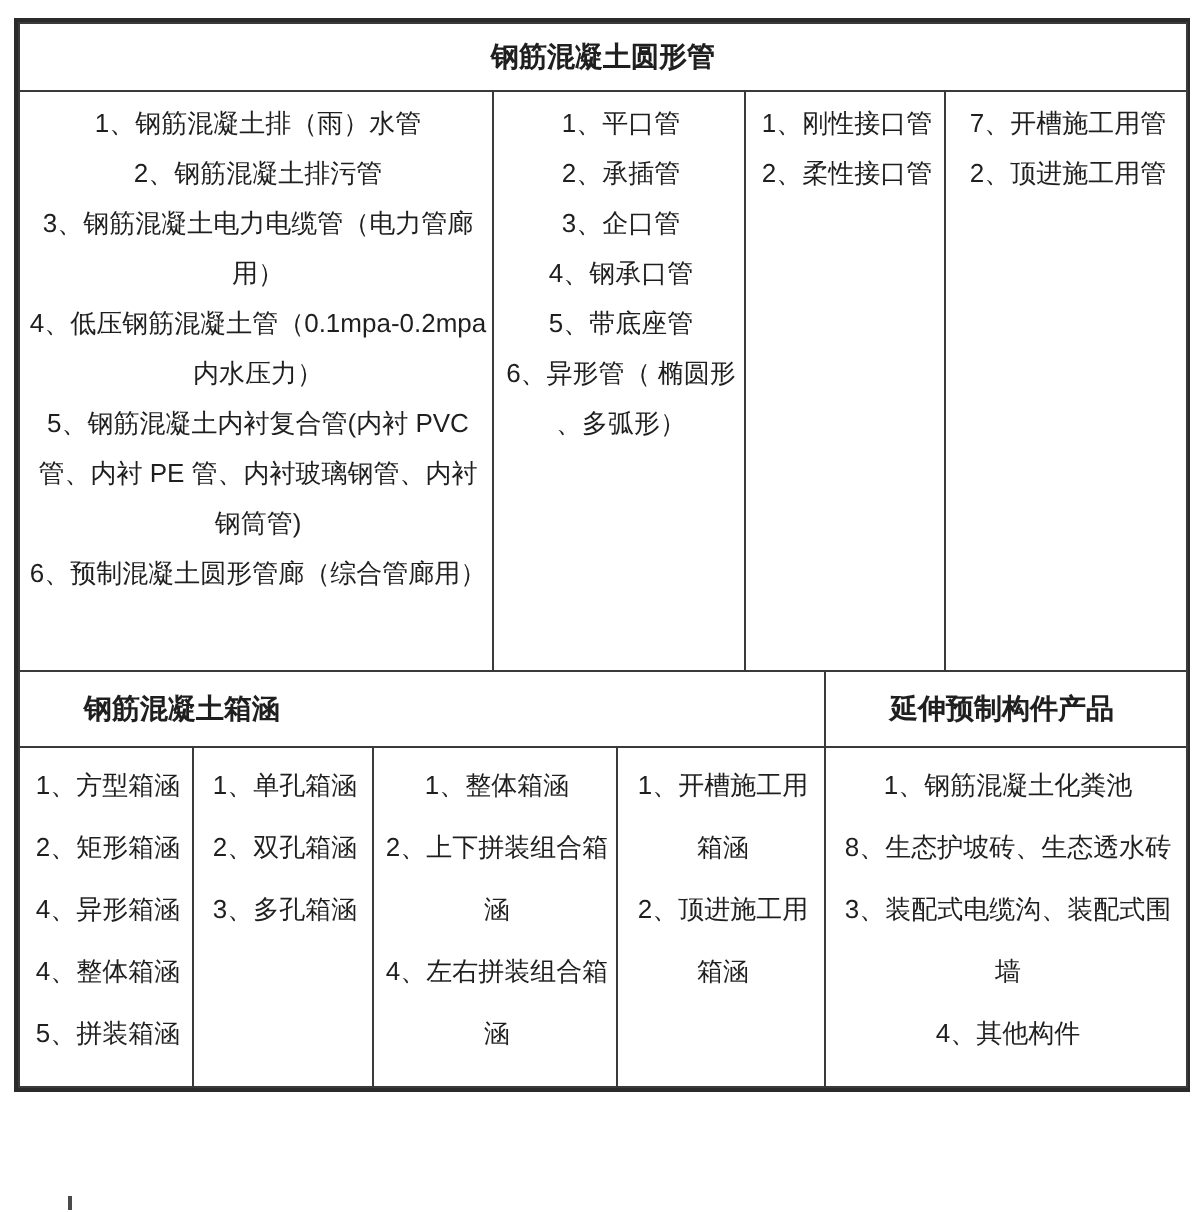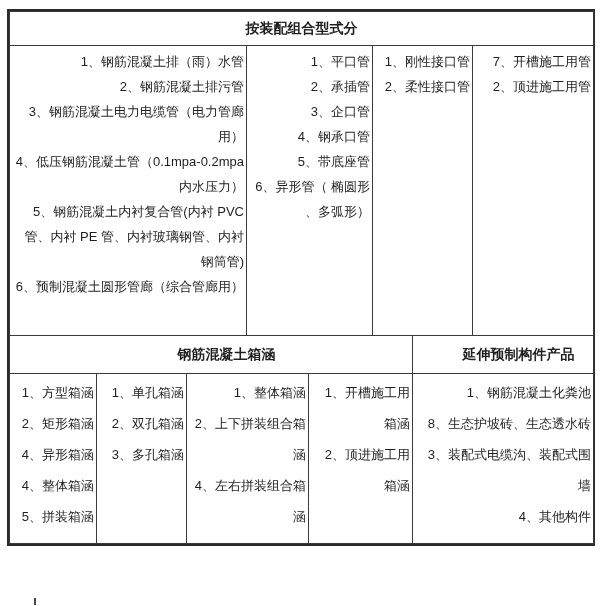--- a/index.html
+++ b/index.html
@@ -31,35 +31,34 @@
   table.t2 tr.section-title-row td { border-top: 0; }
   td.title-cell {
     height: 31px;
     text-align: center;
     vertical-align: middle;
     font-weight: bold;
     font-size: 14px;
   }
   tr.section-title-row td {
     height: 35px;
-    text-align: center;
     vertical-align: middle;
     font-weight: bold;
     font-size: 14px;
     padding-left: 32px;
   }
   tr.header-row td {
     height: 34px;
     text-align: center;
     vertical-align: middle;
     font-size: 13px;
   }
   tr.content-row td {
     vertical-align: top;
-    text-align: right;
+    text-align: center;
     font-size: 13px;
     padding: 3px 2px 0 4px;
   }
   table.t1 tr.content-row td { height: 286px; line-height: 25px; }
   table.t2 tr.content-row td { height: 166px; line-height: 31px; }
   .line { display: block; }
   .caret-artifact {
     position: absolute;
     left: 34px; top: 598px;
     width: 2px; height: 7px;
@@ -73,21 +72,21 @@
 
   <table class="grid t1">
     <colgroup>
       <col style="width:237px">
         <col style="width:126px">
         <col style="width:100px">
         <col style="width:121px">
     </colgroup>
     <tbody>
         <tr>
-      <td class="title-cell" colspan="4">按装配组合型式分</td>
+      <td class="title-cell" colspan="4">钢筋混凝土圆形管</td>
     </tr>
     <tr class="content-row">
       <td>
             <div class="line">1、钢筋混凝土排（雨）水管</div>
             <div class="line">2、钢筋混凝土排污管</div>
             <div class="line">3、钢筋混凝土电力电缆管（电力管廊用）</div>
             <div class="line">4、低压钢筋混凝土管（0.1mpa-0.2mpa内水压力）</div>
             <div class="line">5、钢筋混凝土内衬复合管(内衬 PVC 管、内衬 PE 管、内衬玻璃钢管、内衬钢筒管)</div>
             <div class="line">6、预制混凝土圆形管廊（综合管廊用）</div>
           </td>

